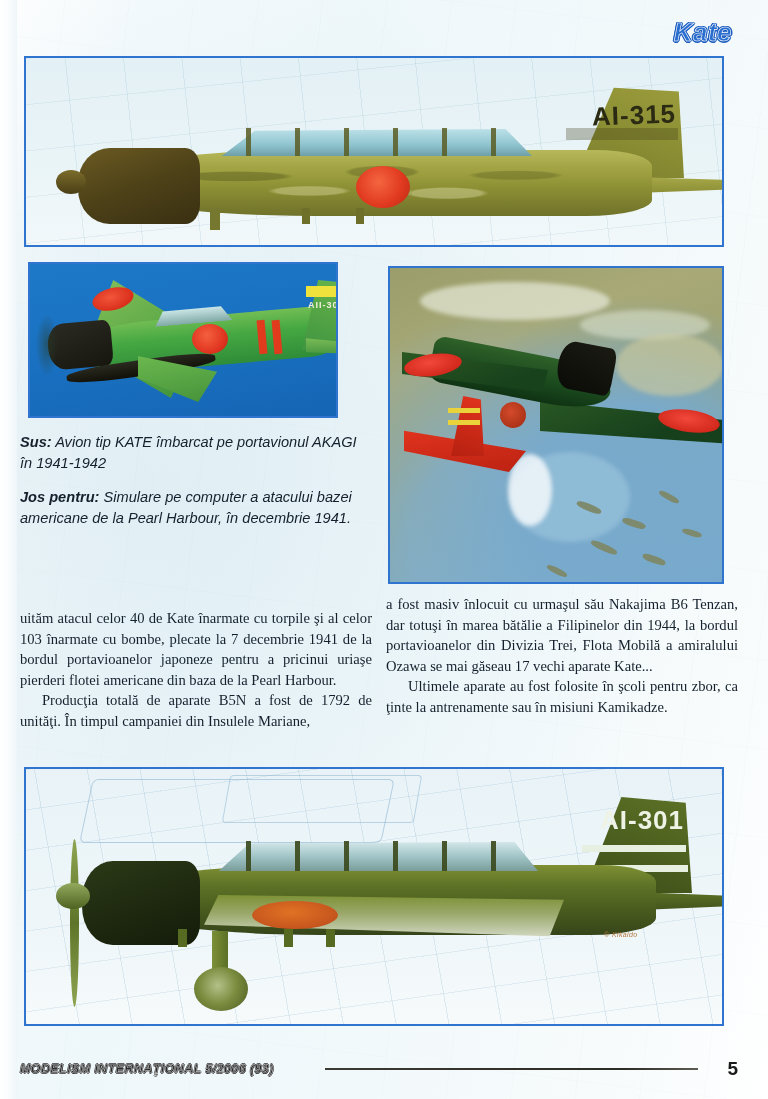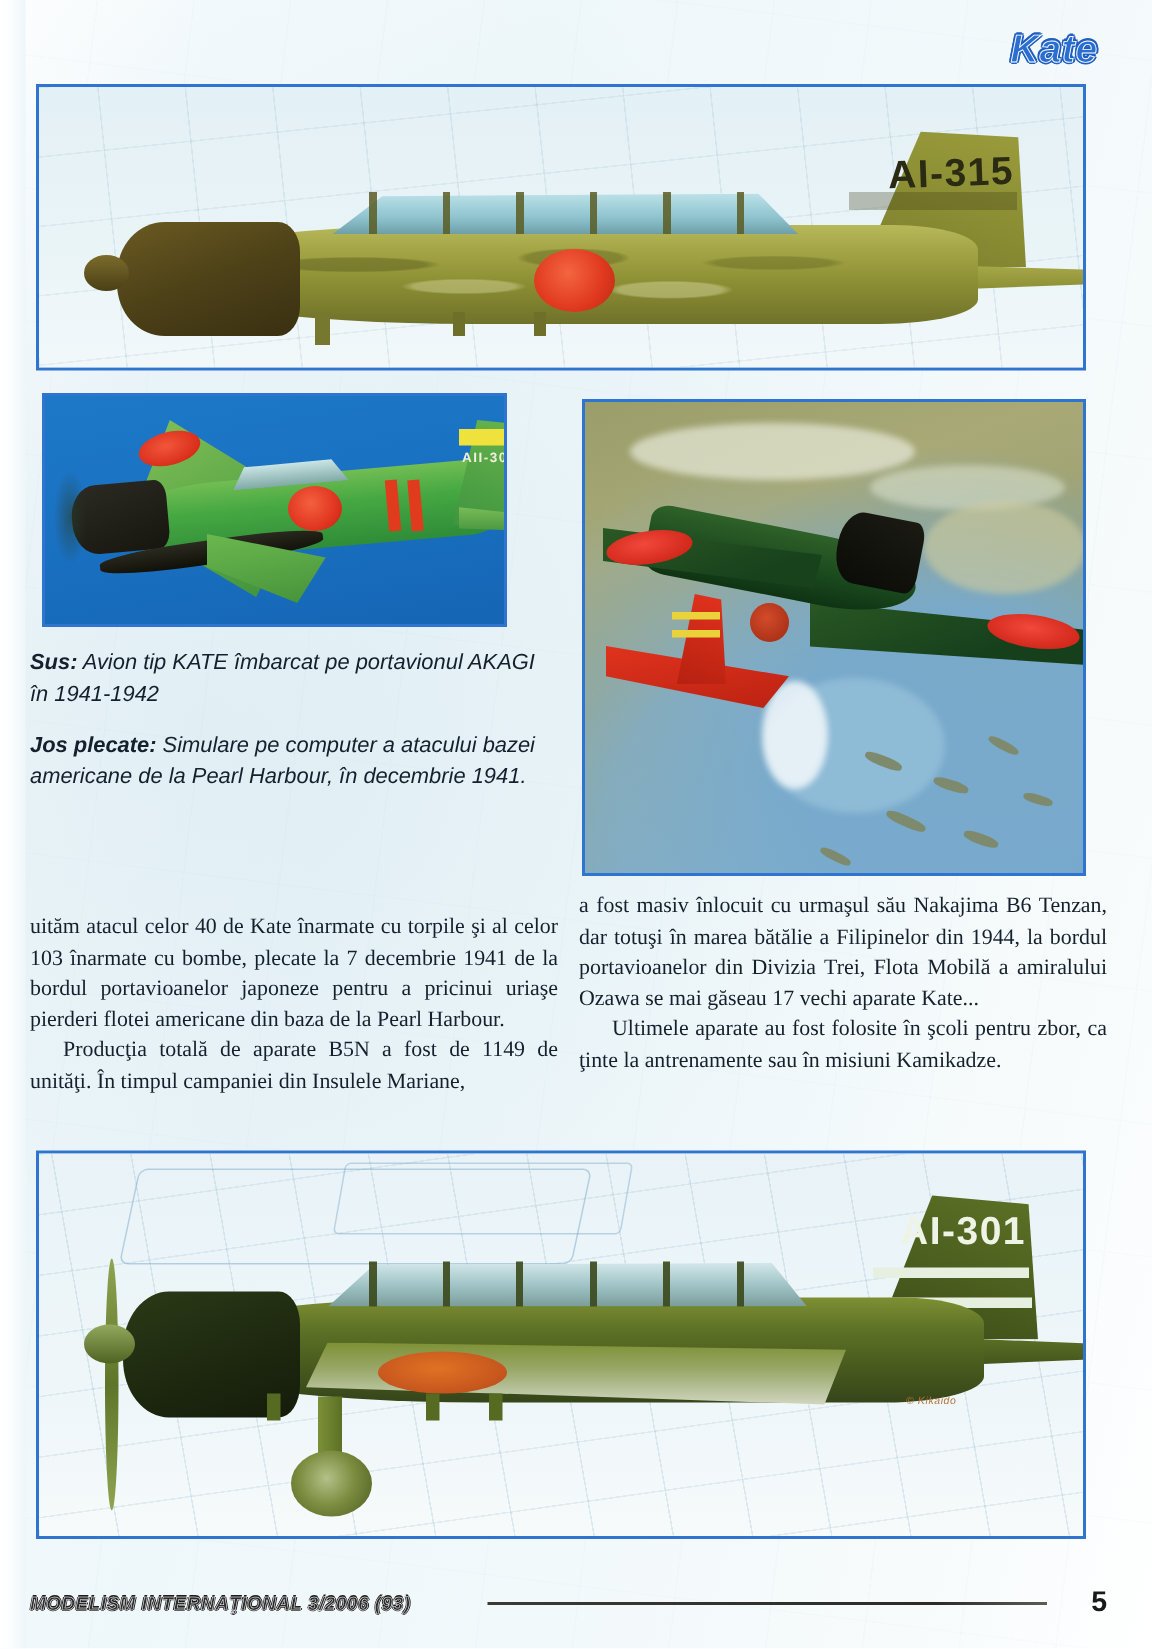--- a/index.html
+++ b/index.html
@@ -326,27 +326,27 @@
     <div style="position:absolute;left:58px;top:140px;width:32px;height:5px;background:#ead23a;"></div>
     <div style="position:absolute;left:58px;top:152px;width:32px;height:5px;background:#ead23a;"></div>
     <div class="hinomaru" style="left:110px; top:134px; width:26px; height:26px; background:radial-gradient(circle at 42% 38%, #d34a2a, #9e2a12);"></div>
   </div>
 
   <div class="captions">
     <div class="caption-block">
       <span class="caption-lead">Sus:</span><span> Avion tip KATE îmbarcat pe portavionul AKAGI în 1941-1942</span>
     </div>
     <div class="caption-block">
-      <span class="caption-lead">Jos plecate:</span><span> Simulare pe computer a atacului bazei americane de la Pearl Harbour, în decembrie 1941.</span>
+      <span class="caption-lead">Jos pentru:</span><span> Simulare pe computer a atacului bazei americane de la Pearl Harbour, în decembrie 1941.</span>
     </div>
   </div>
 
   <div class="col col-left">
     <p>uităm atacul celor 40 de Kate înarmate cu torpile şi al celor 103 înarmate cu bombe, plecate la 7 decembrie 1941 de la bordul portavioanelor japoneze pentru a pricinui uriaşe pierderi flotei americane din baza de la Pearl Harbour.</p>
-    <p class="indent">Producţia totală de aparate B5N a fost de 1149 de unităţi. În timpul campaniei din Insulele Mariane,</p>
+    <p class="indent">Producţia totală de aparate B5N a fost de 1792 de unităţi. În timpul campaniei din Insulele Mariane,</p>
   </div>
 
   <div class="col col-right">
     <p>a fost masiv înlocuit cu urmaşul său Nakajima B6 Tenzan, dar totuşi în marea bătălie a Filipinelor din 1944, la bordul portavioanelor din Divizia Trei, Flota Mobilă a amiralului Ozawa se mai găseau 17 vechi aparate Kate...</p>
     <p class="indent">Ultimele aparate au fost folosite în şcoli pentru zbor, ca ţinte la antrenamente sau în misiuni Kamikadze.</p>
   </div>
 
   <div class="frame fig-bottom">
     <div class="sky-pale" style="background:linear-gradient(180deg,#e9f3f7 0%,#eef6f9 60%,#f6fafb 100%);"></div>
     <div class="blueprint-lines" style="background:
@@ -395,16 +395,16 @@
     <div class="gear-leg" style="left:186px; top:162px; width:16px; height:48px; background:linear-gradient(90deg,#7c9038,#5c7026);"></div>
     <div class="wheel" style="left:168px; top:198px; width:54px; height:44px;
                 background:radial-gradient(circle at 44% 42%, #b4c088 0%, #7a8c3e 48%, #4b5a22 100%);"></div>
     <div style="position:absolute;left:152px;top:160px;width:9px;height:18px;background:#566a22;"></div>
     <div style="position:absolute;left:258px;top:160px;width:9px;height:18px;background:#566a22;"></div>
     <div style="position:absolute;left:300px;top:160px;width:9px;height:18px;background:#566a22;"></div>
 
     <div class="signature" style="left:578px; top:162px;">© Kikaido</div>
   </div>
 
-  <div class="footer-text">MODELISM INTERNAŢIONAL 3/2006 (93)</div>
+  <div class="footer-text">MODELISM INTERNAŢIONAL 5/2006 (93)</div>
   <div class="footer-rule"></div>
   <div class="page-number">5</div>
 </div>
 
 </body></html>

